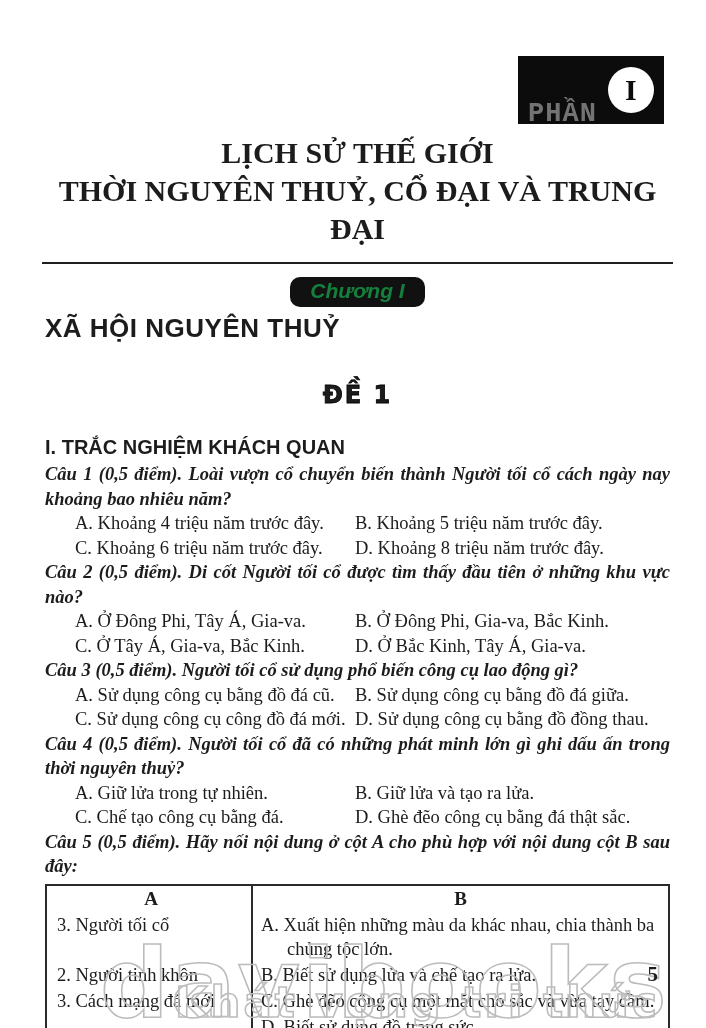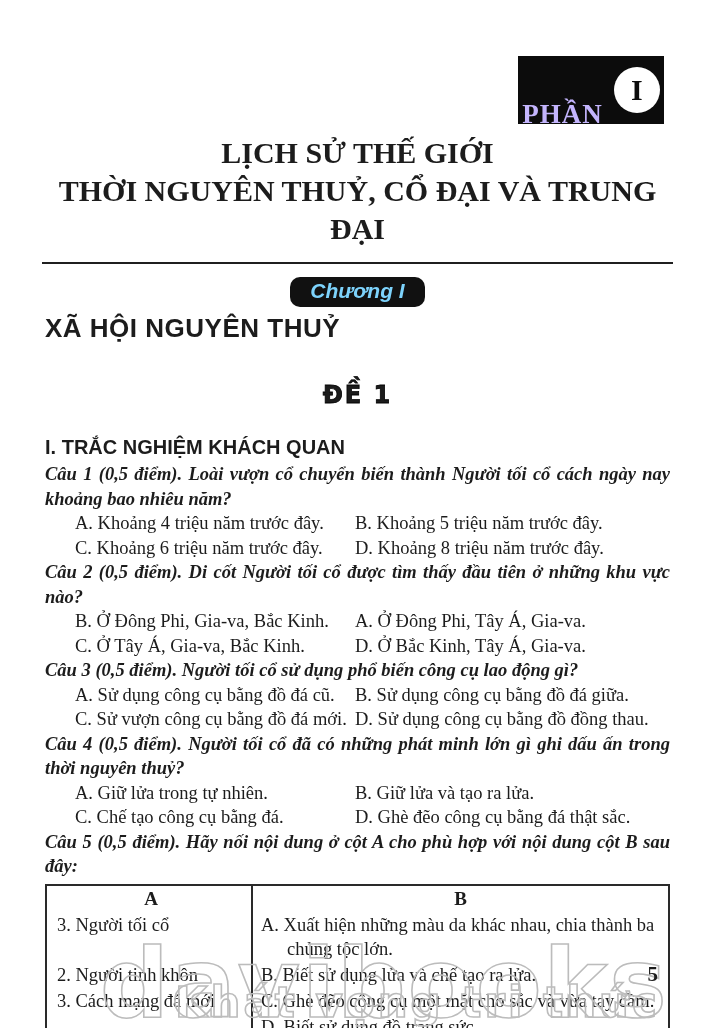--- a/index.html
+++ b/index.html
@@ -15,22 +15,22 @@
     padding:0 36px 0 45px;
   }
   
   .part-badge{
     position:absolute;top:56px;right:42px;
     width:146px;height:68px;
     background:#0c0c0c;
     display:flex;align-items:center;justify-content:center;gap:11px;
   }
   .part-badge .word{
-    color:#c4b5fd;
-    font-family:Liberation Serif, serif;
+    color:#737373;
+    font-family:Liberation Mono, monospace;
     font-weight:900;font-size:27px;letter-spacing:1px;margin-top:48px;
   }
   .part-badge .circle{
     width:46px;height:46px;border-radius:50%;
     background:#fff;color:#0c0c0c;
     display:flex;align-items:center;justify-content:center;
     font-family:"Liberation Serif",serif;
     font-weight:bold;font-size:30px;
   }
   
@@ -41,21 +41,21 @@
     font-size:30px;line-height:38px;
     font-family:"Liberation Serif","DejaVu Serif",serif;
   }
   .title-rule{
     border:none;border-top:2px solid #1f1f1f;
     margin:5px -3px 0 -3px;
   }
   
   .chapter-badge{
     width:fit-content;margin:13px auto 0 auto;
-    background:#111;color:#7dd3fc;
+    background:#111;color:#15803d;
     border-radius:10px;
     padding:2px 20px 4px 20px;
     font-family:"Liberation Sans","DejaVu Sans",sans-serif;
     font-style:italic;font-weight:bold;font-size:21px;
   }
   .chapter-title{
     margin:6px 0 0 0;
     text-align:left;
     font-family:"Liberation Sans","DejaVu Sans",sans-serif;
     font-weight:bold;font-size:26px;letter-spacing:.5px;
@@ -148,31 +148,31 @@
   <p class="question"><b>Câu 1 (0,5 điểm).</b> <span>Loài vượn cổ chuyển biến thành Người tối cổ cách ngày nay khoảng bao nhiêu năm?</span></p>
   <div class="options">
     <span>A. Khoảng 4 triệu năm trước đây.</span>
     <span>B. Khoảng 5 triệu năm trước đây.</span>
     <span>C. Khoảng 6 triệu năm trước đây.</span>
     <span>D. Khoảng 8 triệu năm trước đây.</span>
   </div>
 
   <p class="question"><b>Câu 2 (0,5 điểm).</b> <span>Di cốt Người tối cổ được tìm thấy đầu tiên ở những khu vực nào?</span></p>
   <div class="options">
+    <span>A. Ở Đông Phi, Tây Á, Gia-va.</span>
     <span>B. Ở Đông Phi, Gia-va, Bắc Kinh.</span>
-    <span>A. Ở Đông Phi, Tây Á, Gia-va.</span>
     <span>C. Ở Tây Á, Gia-va, Bắc Kinh.</span>
     <span>D. Ở Bắc Kinh, Tây Á, Gia-va.</span>
   </div>
 
   <p class="question"><b>Câu 3 (0,5 điểm).</b> <span>Người tối cổ sử dụng phổ biến công cụ lao động gì?</span></p>
   <div class="options">
     <span>A. Sử dụng công cụ bằng đồ đá cũ.</span>
     <span>B. Sử dụng công cụ bằng đồ đá giữa.</span>
-    <span>C. Sử vượn công cụ bằng đồ đá mới.</span>
+    <span>C. Sử dụng công cụ công đồ đá mới.</span>
     <span>D. Sử dụng công cụ bằng đồ đồng thau.</span>
   </div>
 
   <p class="question"><b>Câu 4 (0,5 điểm).</b> <span>Người tối cổ đã có những phát minh lớn gì ghi dấu ấn trong thời nguyên thuỷ?</span></p>
   <div class="options">
     <span>A. Giữ lửa trong tự nhiên.</span>
     <span>B. Giữ lửa và tạo ra lửa.</span>
     <span>C. Chế tạo công cụ bằng đá.</span>
     <span>D. Ghè đẽo công cụ bằng đá thật sắc.</span>
   </div>

